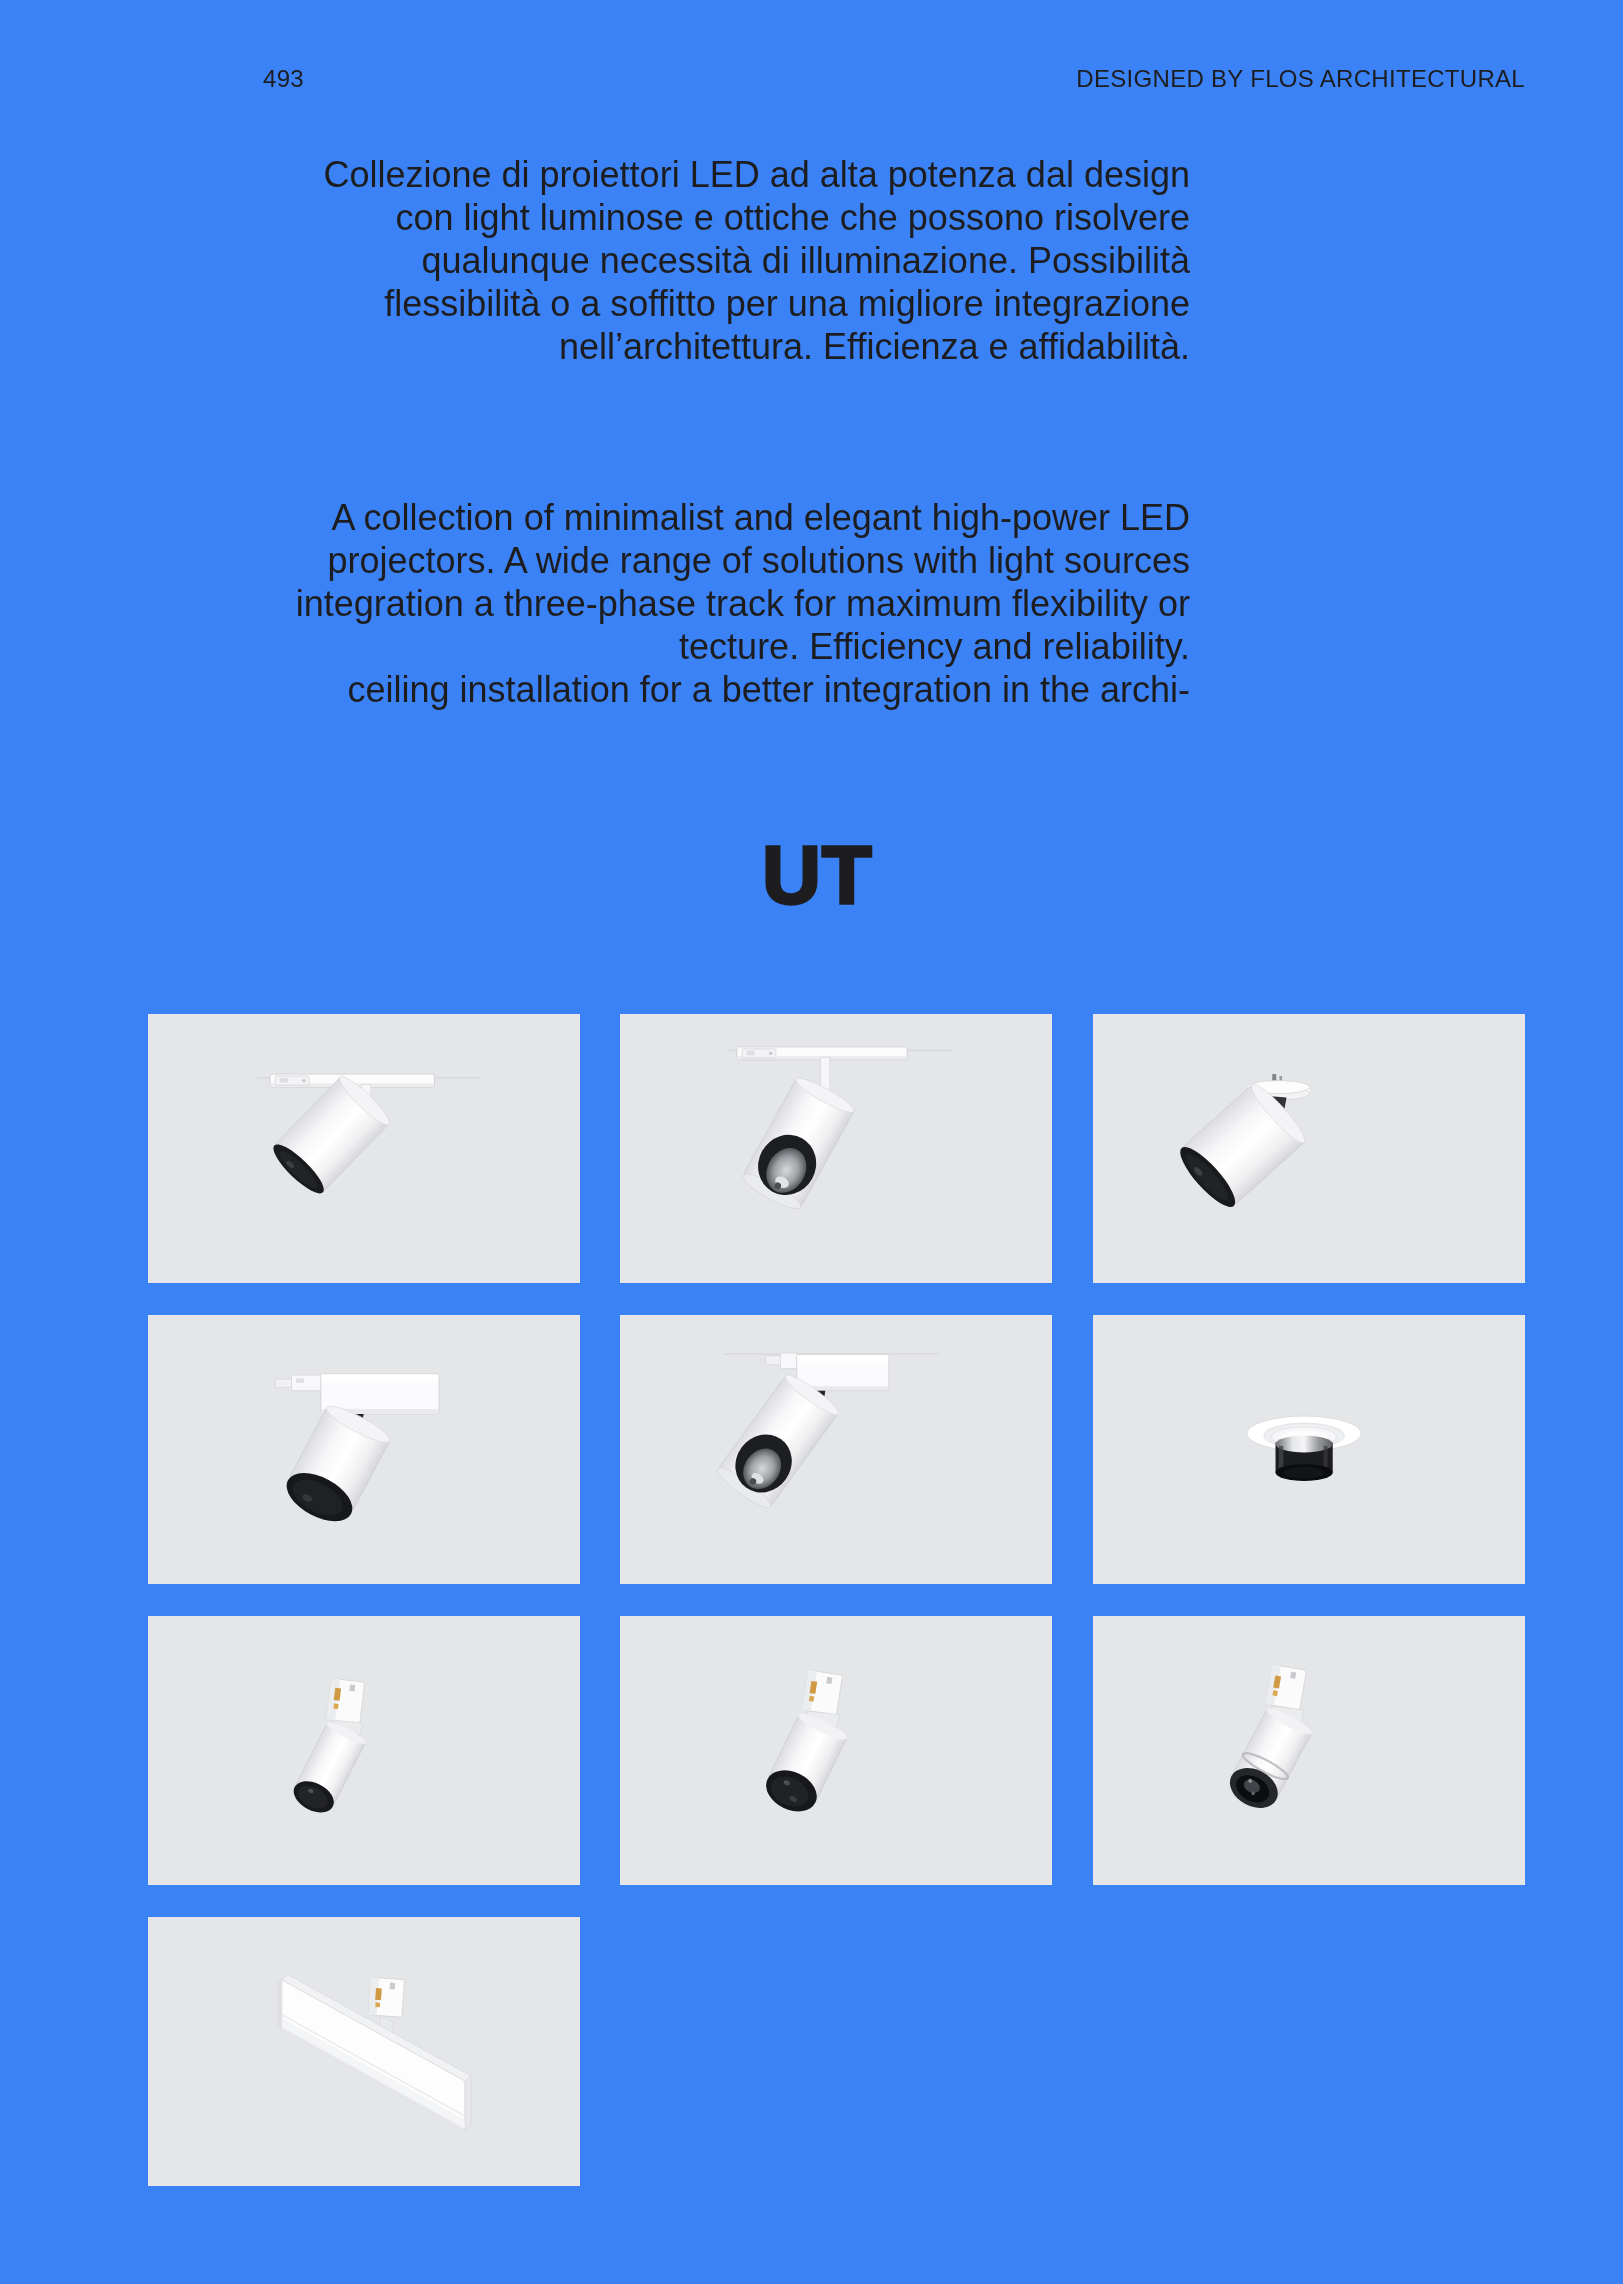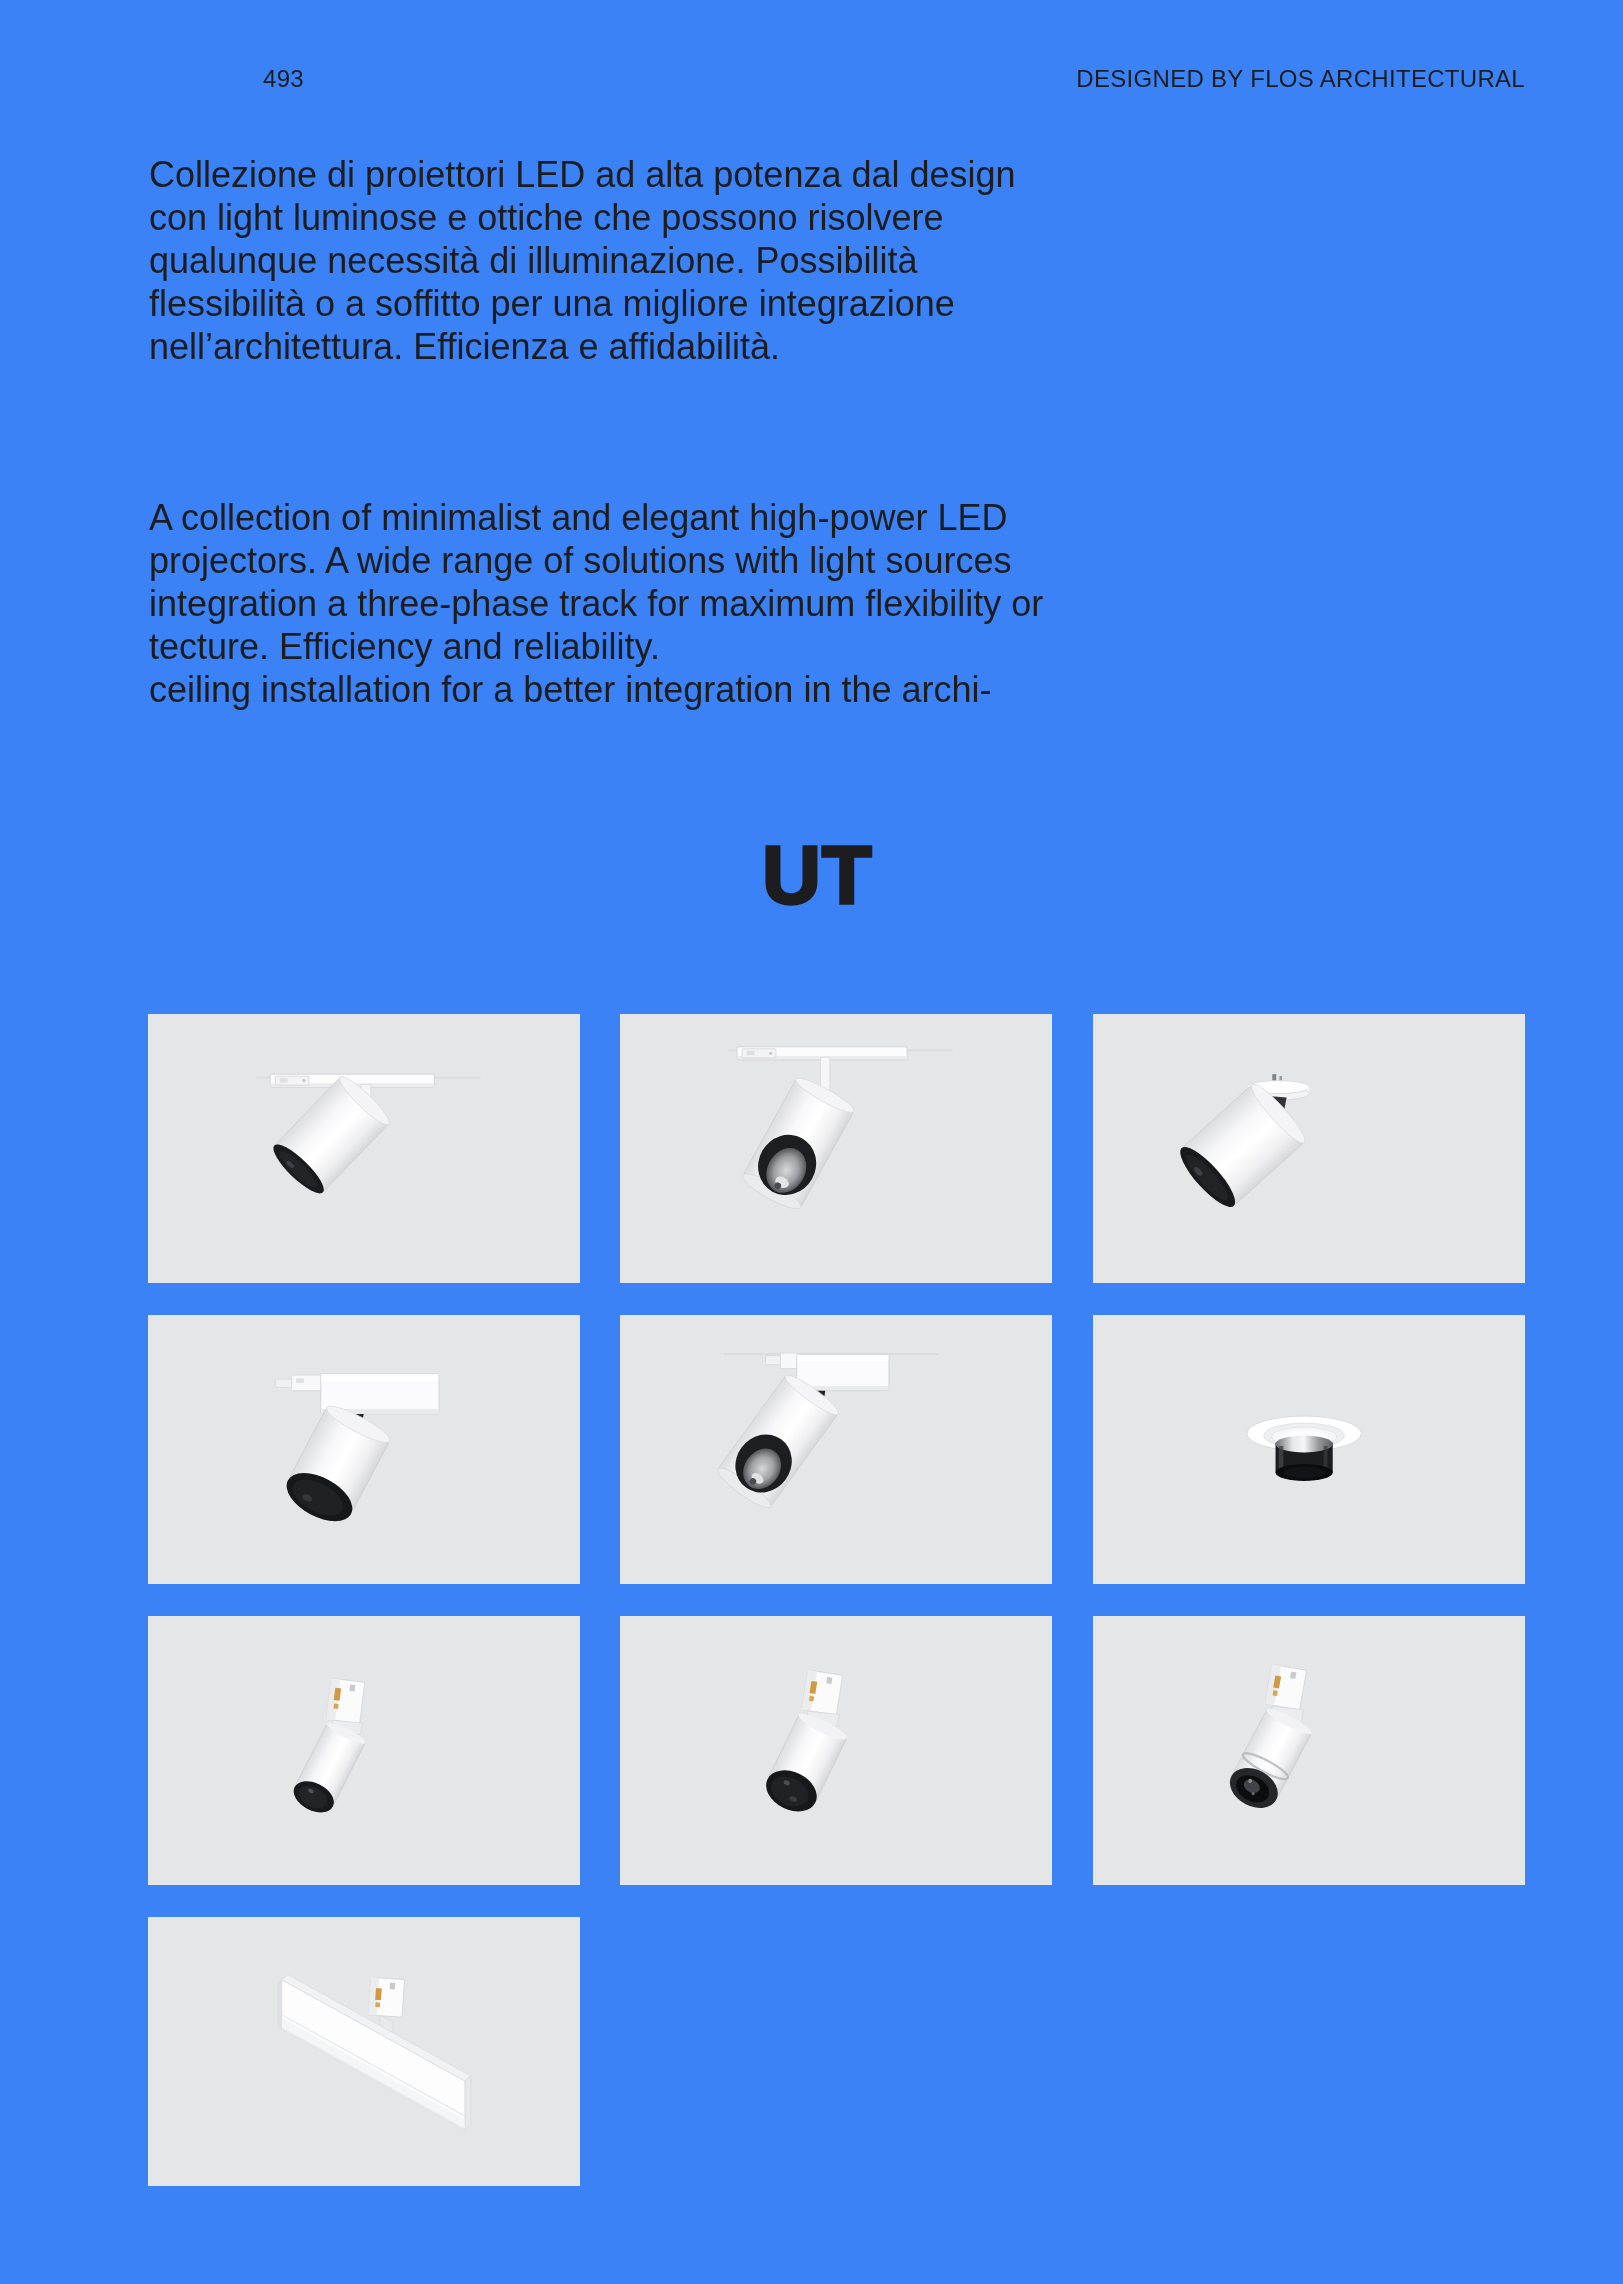--- a/index.html
+++ b/index.html
@@ -11,21 +11,21 @@
     position:absolute;left:263px;top:65px;font-size:24px;line-height:27px;
     letter-spacing:0.3px;color:#1d1d1f;
   }
   .brand{
     position:absolute;right:98px;top:65px;font-size:24px;line-height:27px;
     letter-spacing:0.3px;color:#1d1d1f;text-align:right;
   }
   .para{position:absolute;left:149px;width:1041px;font-size:36px;line-height:43px;color:#1d1d1f;}
   .para-it{top:153px;}
   .para-en{top:496px;}
-  .para .line{white-space:nowrap;}
+  .para .line{white-space:nowrap;text-align:right;}
   .title{
     position:absolute;left:0;top:827px;width:100%;margin:6px;text-align:center;
     font-size:81px;line-height:85px;font-weight:700;color:#1d1d1f;
     -webkit-text-stroke:3.3px #1d1d1f;letter-spacing:1.3px;
   }
   .tile{
     position:absolute;width:432px;height:269px;background:#e5e6e8;
   }
   .tile svg{display:block;width:432px;height:269px;}
   .r1{top:1014px;} .r2{top:1315px;} .r3{top:1616px;} .r4{top:1917px;}

